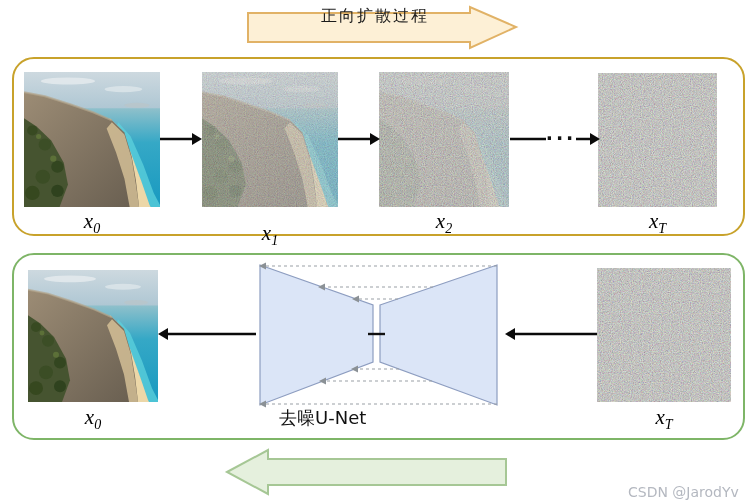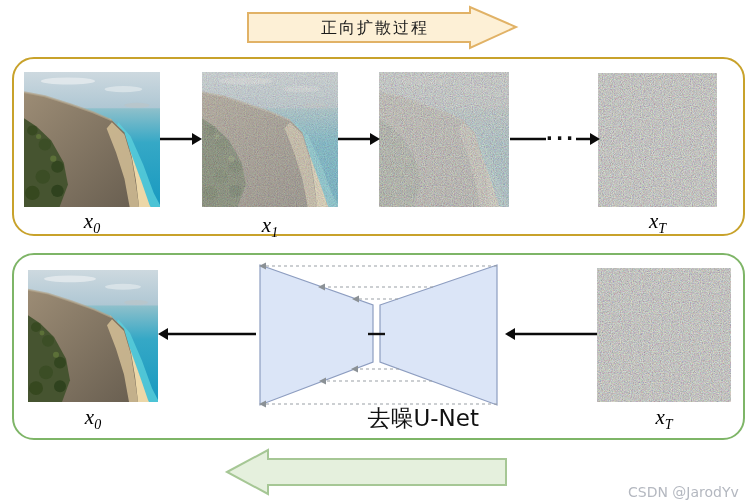--- a/index.html
+++ b/index.html
@@ -21,21 +21,21 @@
   .stage svg{position:absolute;left:0;top:0;width:100%;height:100%;display:block;}
 
   
   .label{position:absolute;text-align:center;font-family:"Liberation Serif",serif;
          font-style:italic;font-size:21px;color:#000000;height:26px;line-height:26px;}
   .label sub{font-size:14px;}
 
   .dots{position:absolute;font-size:19px;font-weight:bold;color:#111;letter-spacing:3px;
         height:20px;line-height:20px;text-align:center;}
 
-  .unet-label{position:absolute;text-align:right;font-size:23px;color:#111;
+  .unet-label{position:absolute;text-align:left;font-size:18px;color:#111;
               height:24px;line-height:24px;}
 
   .watermark{position:absolute;left:628px;top:484px;width:148px;text-align:left;
              font-size:14px;color:#b4b8c0;padding-right:4px;}
 </style>
 </head>
 <body>
 
 <div class="canvas">
 
@@ -84,21 +84,21 @@
         <circle cx="8" cy="120" r="7" fill="#36481f"></circle>
         <circle cx="14" cy="64" r="2.5" fill="#5c7038"></circle>
         <circle cx="28" cy="86" r="3" fill="#5c7038"></circle>
       </symbol>
     </defs>
   </svg>
 
   <svg class="abs" style="left:245px;top:3px" width="275" height="50">
     <polygon points="3,10 225,10 225,4 271,24 225,45 225,39 3,39" fill="#fdf0d6" stroke="#e1b266" stroke-width="2"></polygon>
   </svg>
-  <div class="banner-label" style="left:245px;top:18px;width:260px">正向扩散过程</div>
+  <div class="banner-label" style="left:245px;top:6px;width:260px">正向扩散过程</div>
 
   <div class="process-box box-forward"></div>
 
   <div class="stage" style="left:24px;top:72px;width:136px;height:135px">
     <svg viewBox="0 0 130 134" preserveAspectRatio="none">
         <use href="#beach"></use>
       </svg>
   </div>
 
   <div class="stage" style="left:202px;top:72px;width:136px;height:135px">
@@ -138,22 +138,25 @@
   </svg>
   <div class="dots" style="left:544px;top:128px;width:34px">···</div>
   <svg class="abs" style="left:576px;top:130px" width="26" height="18">
     <line x1="0" y1="9" x2="14" y2="9" stroke="#0a0a0a" stroke-width="2.5"></line>
     <polygon points="14,3 24,9 14,15" fill="#0a0a0a"></polygon>
   </svg>
 
   <div class="label" style="left:24px;top:208px;width:136px">
     <span>x</span><sub>0</sub>
   </div>
-  <div class="label" style="left:202px;top:212px;width:136px">
+  <div class="label" style="left:202px;top:220px;width:136px">
     <span>x</span><sub>1</sub>
+  </div>
+  <div class="label" style="left:379px;top:208px;width:130px">
+    <span>x</span><sub>2</sub>
   </div>
   <div class="label" style="left:598px;top:208px;width:119px">
     <span>x</span><sub>T</sub>
   </div>
 
   <div class="process-box box-reverse"></div>
 
   <div class="stage" style="left:28px;top:270px;width:130px;height:132px">
     <svg viewBox="0 0 130 134" preserveAspectRatio="none">
         <use href="#beach"></use>

